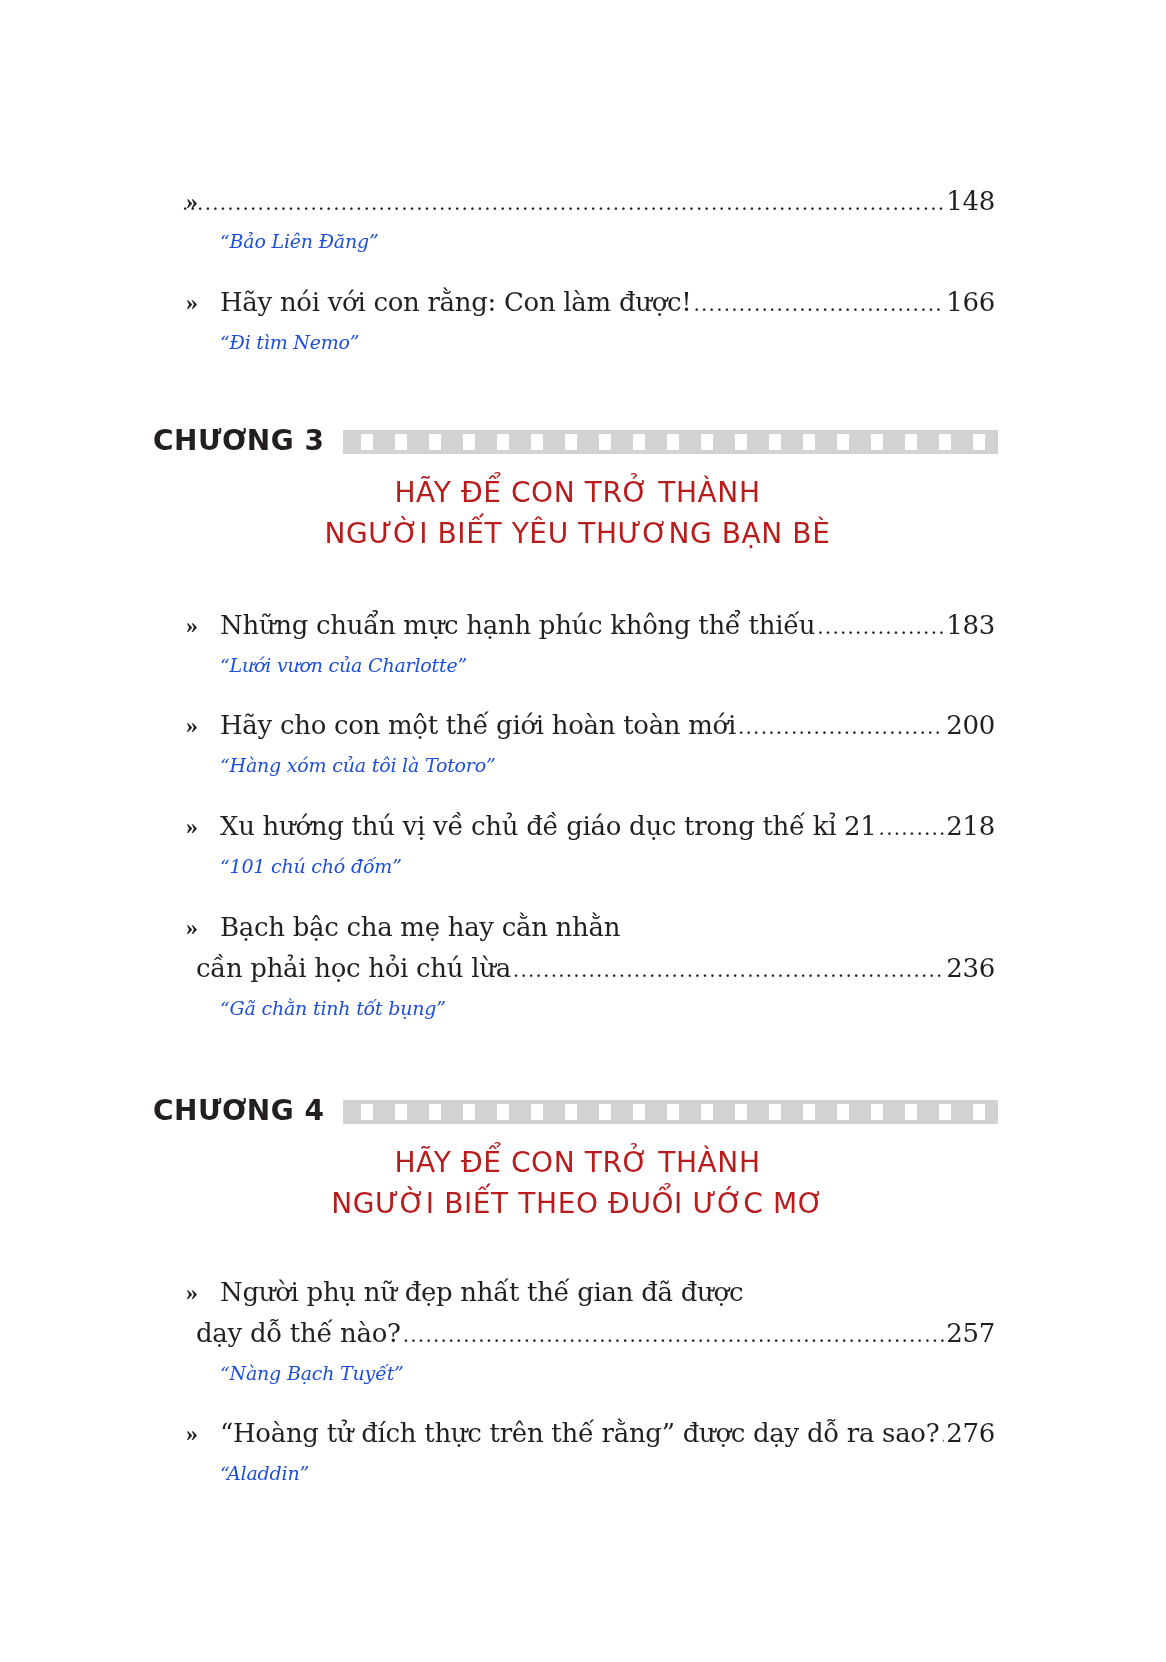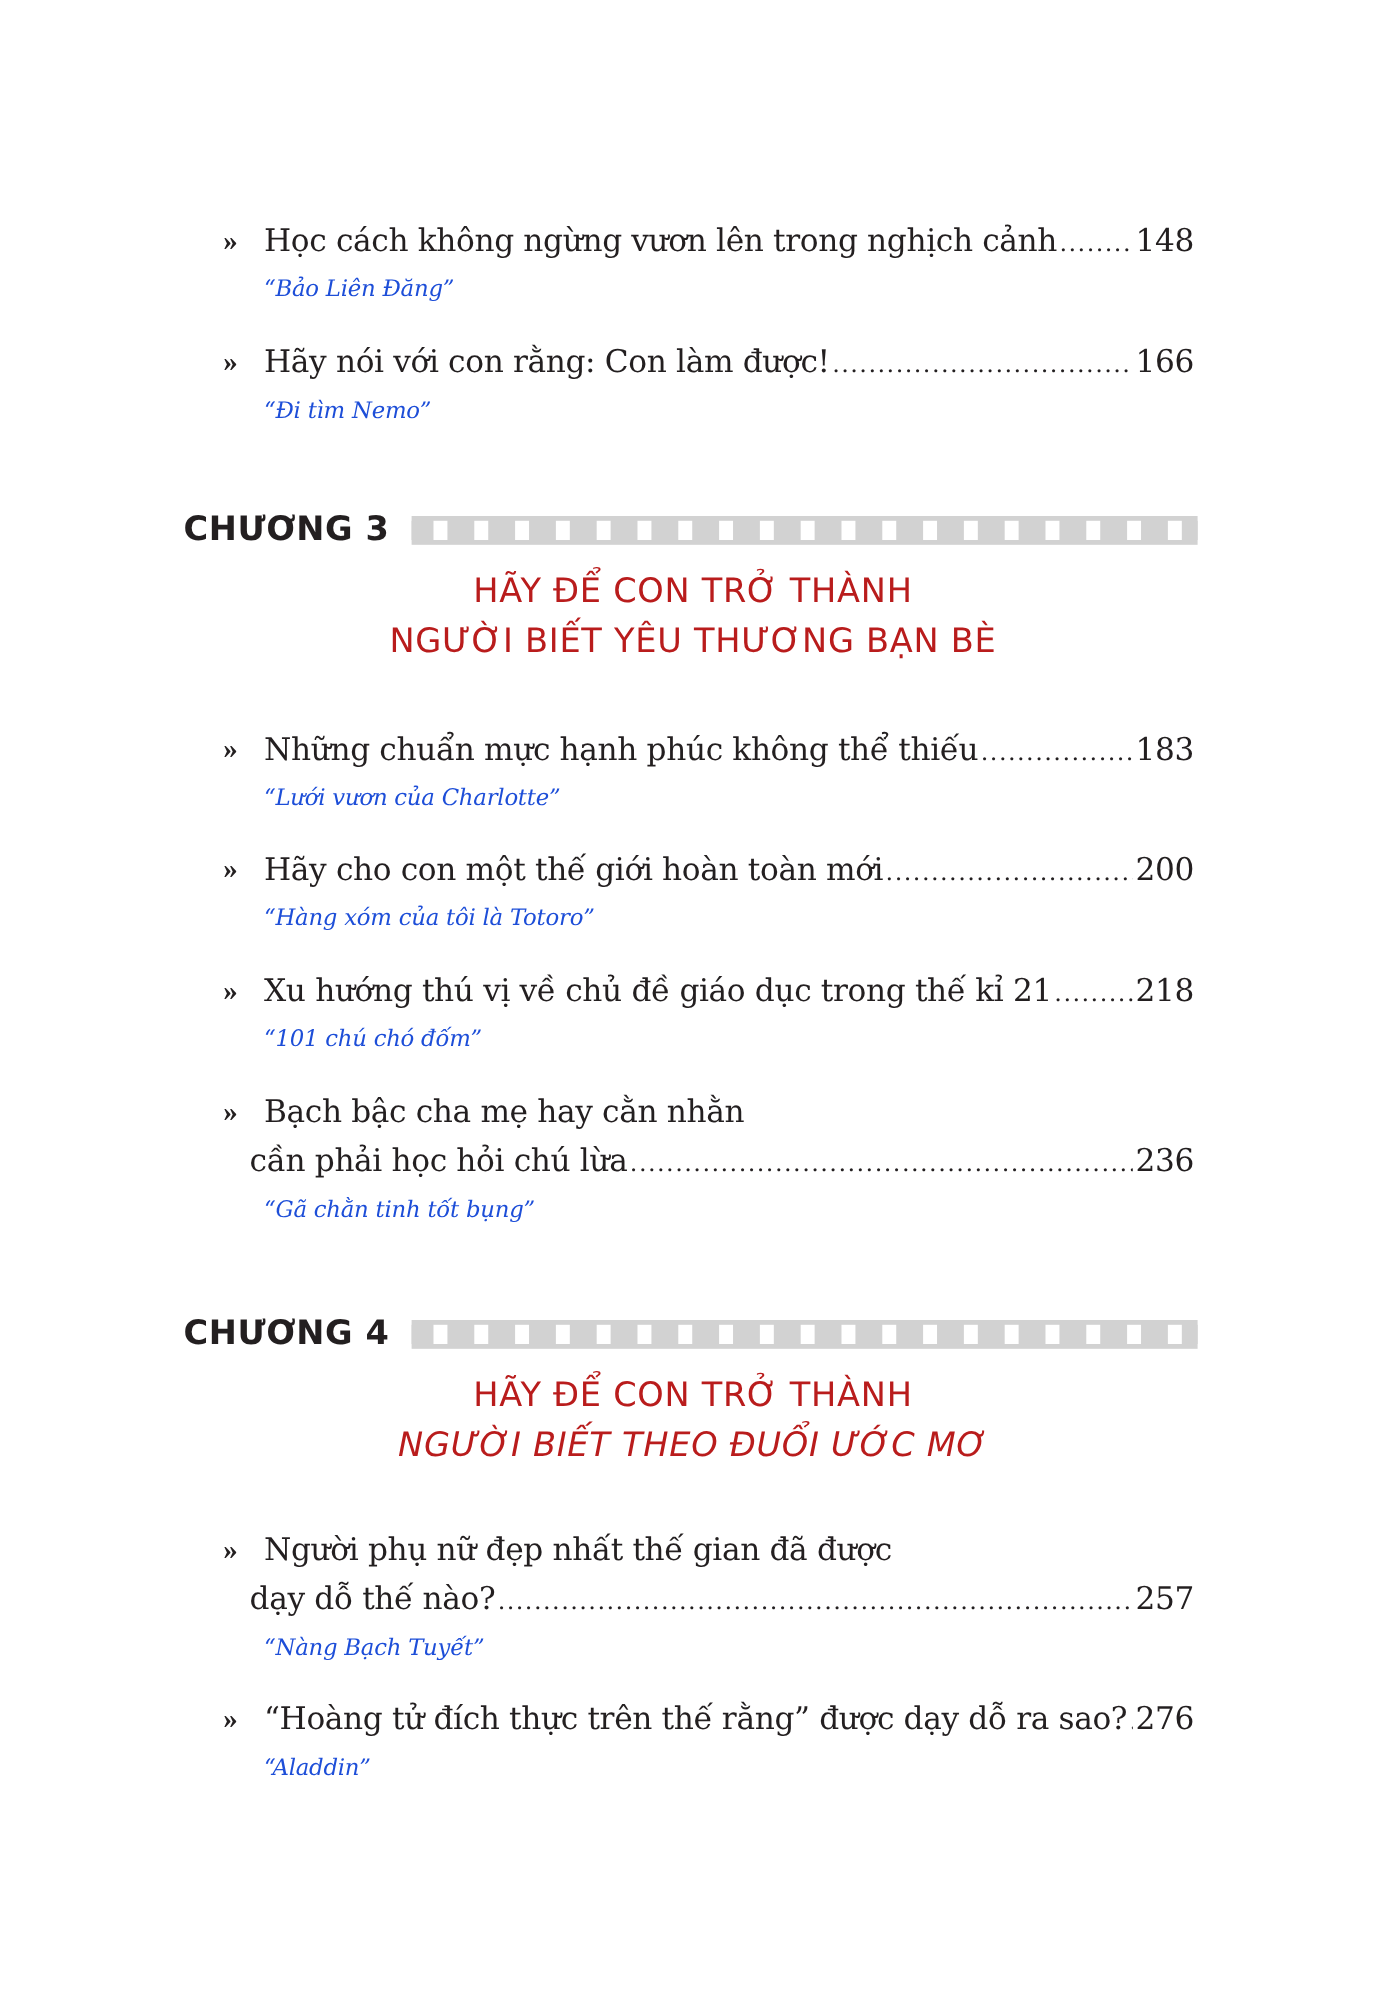--- a/index.html
+++ b/index.html
@@ -12,21 +12,21 @@
     font-family: "DejaVu Serif", "Liberation Serif", serif;
     font-size: 26px; line-height: 41px; letter-spacing: -0.3px;
     display: flex; align-items: baseline; white-space: nowrap;
   }
   .bullet {
     position: absolute; left: 6px; top: 0;
     font-family: "Liberation Serif", serif; font-size: 24px; font-weight: bold;
     color: #231f20;
   }
   .txt { margin-left: 40px; flex: 0 0 auto; }
-  .line.cont .txt { margin-left: 28px; }
+  .line.cont .txt { margin-left: 16px; }
   .leader {
     flex: 1 1 auto; overflow: hidden; margin: 0 2px;
     font-family: "DejaVu Serif", serif; font-size: 20px; letter-spacing: 1.2px;
     color: #231f20;
   }
   .leader::before {
     content: "........................................................................................................................................................";
   }
   .page-num { flex: 0 0 auto; font-size: 26px; }
   .sub {
@@ -56,21 +56,20 @@
   }
 </style>
 </head>
 <body>
 
 <div class="page">
 
   <div class="entry" style="top:181px;">
     <div class="line">
       <span class="bullet">»</span>
-      <span class="txt">Học cách không ngừng vươn lên trong nghịch cảnh</span>
       <span class="leader"></span>
       <span class="page-num">148</span>
     </div>
     <div class="sub">“Bảo Liên Đăng”</div>
   </div>
 
   <div class="entry" style="top:282px;">
     <div class="line">
       <span class="bullet">»</span>
       <span class="txt">Hãy nói với con rằng: Con làm được!</span>
@@ -128,21 +127,21 @@
       <span class="page-num">236</span>
     </div>
     <div class="sub">“Gã chằn tinh tốt bụng”</div>
   </div>
 
   <div class="chapter-row" style="top:1098px;">
     <span class="chapter-label">CHƯƠNG 4</span>
     <div class="film-strip"></div>
   </div>
   <div class="chapter-heading" style="top:1142px;">HÃY ĐỂ CON TRỞ THÀNH</div>
-  <div class="chapter-heading" style="top:1183px;font-style:italic;">NGƯỜI BIẾT THEO ĐUỔI ƯỚC MƠ</div>
+  <div class="chapter-heading" style="top:1183px;">NGƯỜI BIẾT THEO ĐUỔI ƯỚC MƠ</div>
 
   <div class="entry" style="top:1272px;">
     <div class="line">
       <span class="bullet">»</span>
       <span class="txt">Người phụ nữ đẹp nhất thế gian đã được</span>
     </div>
     <div class="line cont">
       <span class="txt">dạy dỗ thế nào?</span>
       <span class="leader"></span>
       <span class="page-num">257</span>

